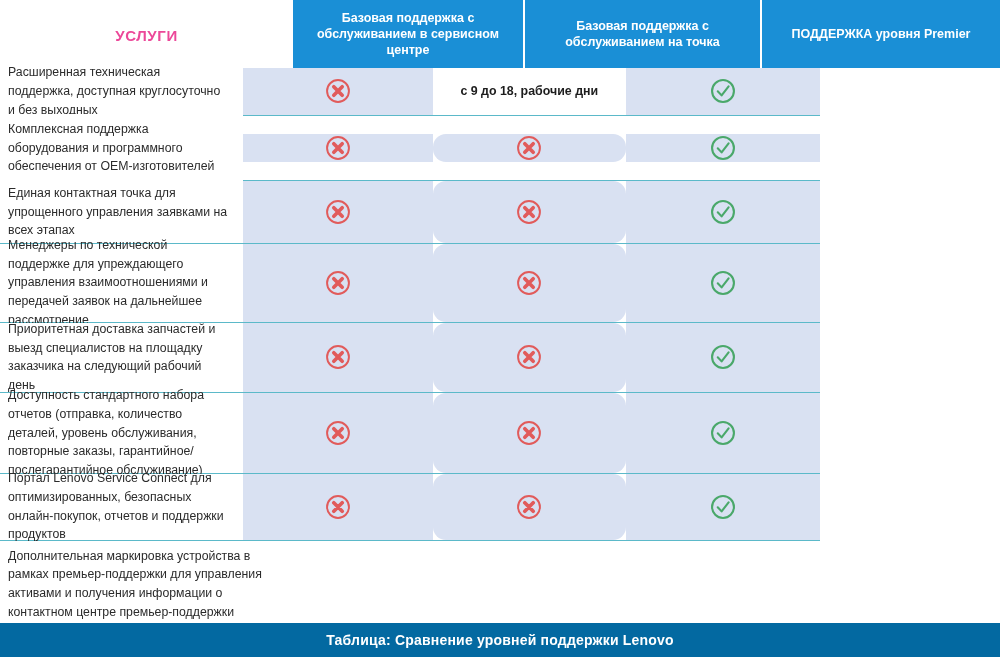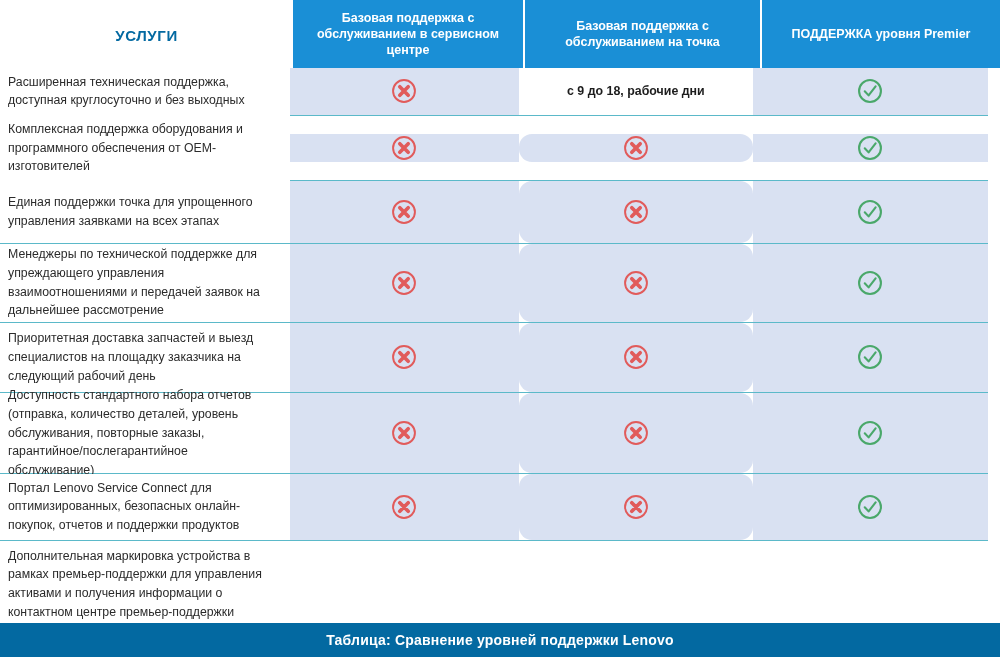--- a/index.html
+++ b/index.html
@@ -33,21 +33,21 @@
     box-sizing: border-box;
     display: flex;
     align-items: center;
     justify-content: center;
     text-align: center;
     font-weight: bold;
     line-height: 1.28;
   }
   .th-services {
     width: 293px;
-    color: #0369a1;
+    color: #ec4899;
     font-size: 15px;
     letter-spacing: 0.6px;
     background: #ffffff;
     padding-top: 4px;
   }
   .th-blue {
     background: #1a8fd6;
     color: #ffffff;
     font-size: 12.5px;
     padding: 4px 12px 5px 12px;
@@ -57,21 +57,21 @@
   .th-c2 { width: 237px; }
   .th-c3 { width: 238px; border-right: none; }
 
   
   .tbody {
     width: 1000px;
     background: #ffffff;
   }
   .trow {
     display: flex;
-    width: 988px;
+    width: 820px;
     border-bottom: 1.4px solid #5bb9c9;
     box-sizing: border-box;
   }
   .trow:last-child { border-bottom: none; flex-direction: column; }
 
   .td {
     box-sizing: border-box;
     display: flex;
     align-items: center;
   }
@@ -181,21 +181,21 @@
         <div class="td td-mark td-c3">
           <span>
             <svg class="icon" viewBox="0 0 32 32" aria-hidden="true">
               <circle cx="16" cy="16" r="12.5" fill="none" stroke="#4aa86a" stroke-width="2.4"></circle>
               <path d="M10 16.4 L14.4 21 L22.4 10.8" fill="none" stroke="#4aa86a" stroke-width="2.4" stroke-linecap="round" stroke-linejoin="round"></path>
             </svg>
           </span>
         </div>
       </div>
       <div class="trow" style="height: 63.1552px;">
-        <div class="td td-label">Единая поддержки точка для упрощенного управления заявками на всех этапах</div>
+        <div class="td td-label">Единая контактная точка для упрощенного управления заявками на всех этапах</div>
         <div class="td td-mark td-c1">
           <span>
             <svg class="icon" viewBox="0 0 32 32" aria-hidden="true">
               <circle cx="16" cy="16" r="12.5" fill="none" stroke="#e15b5b" stroke-width="2.2"></circle>
               <path d="M11.2 11.2 L20.8 20.8 M20.8 11.2 L11.2 20.8" stroke="#e15b5b" stroke-width="4.2" stroke-linecap="round"></path>
             </svg>
           </span>
         </div>
         <div class="td td-mark td-c2">
           <span>

